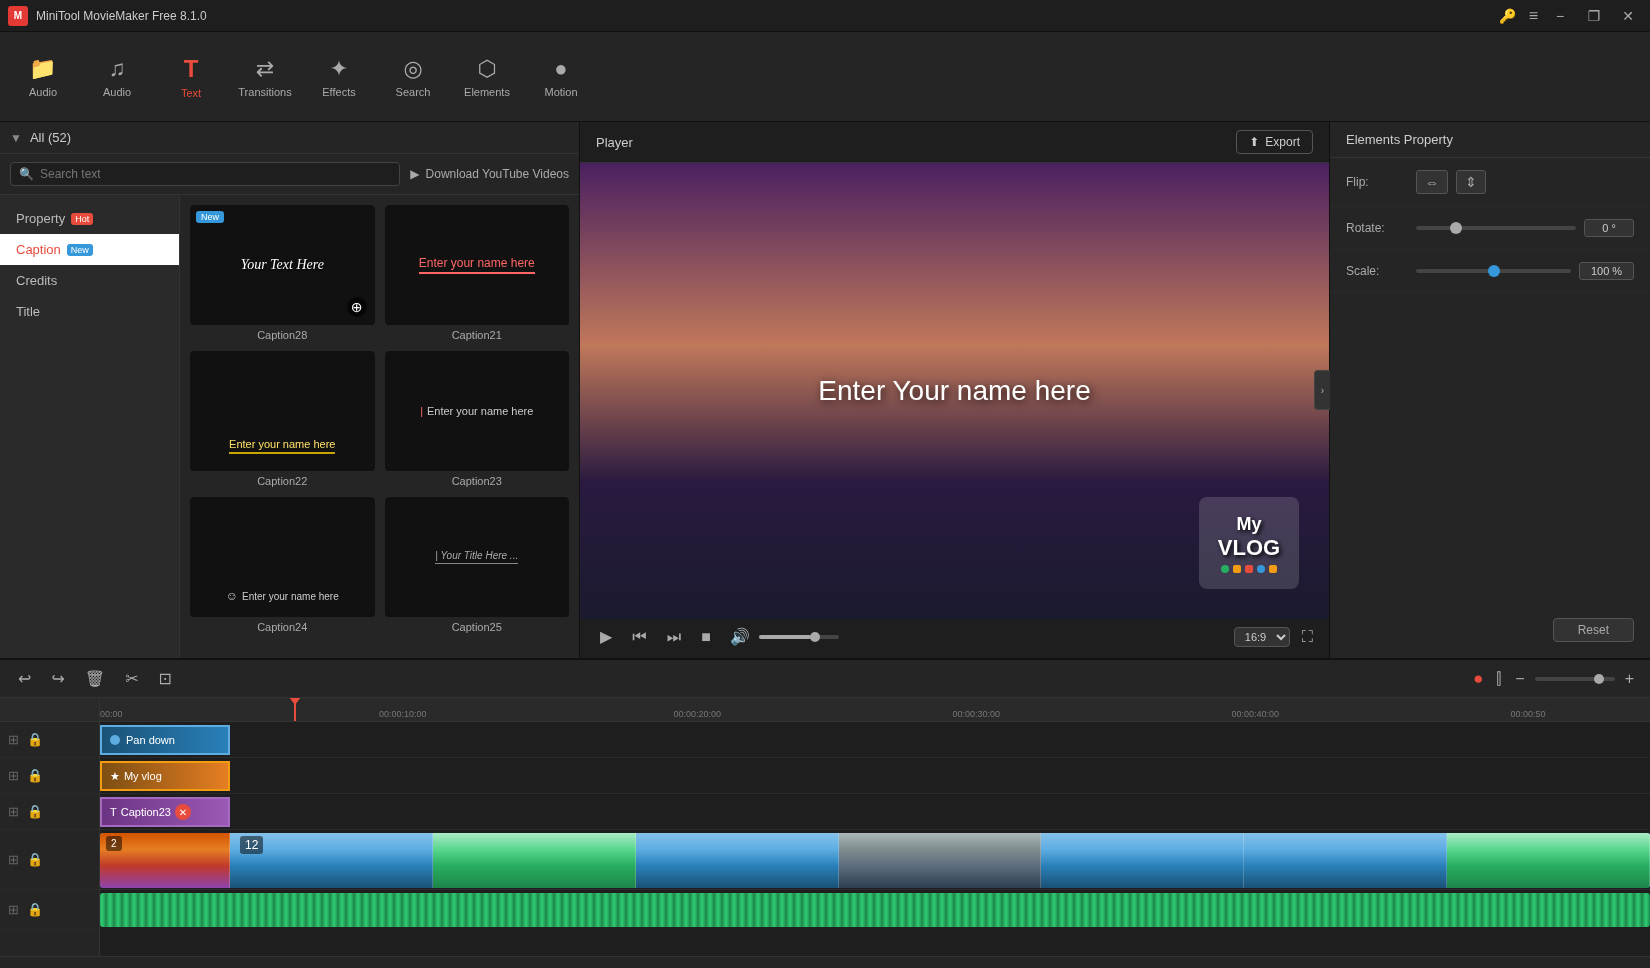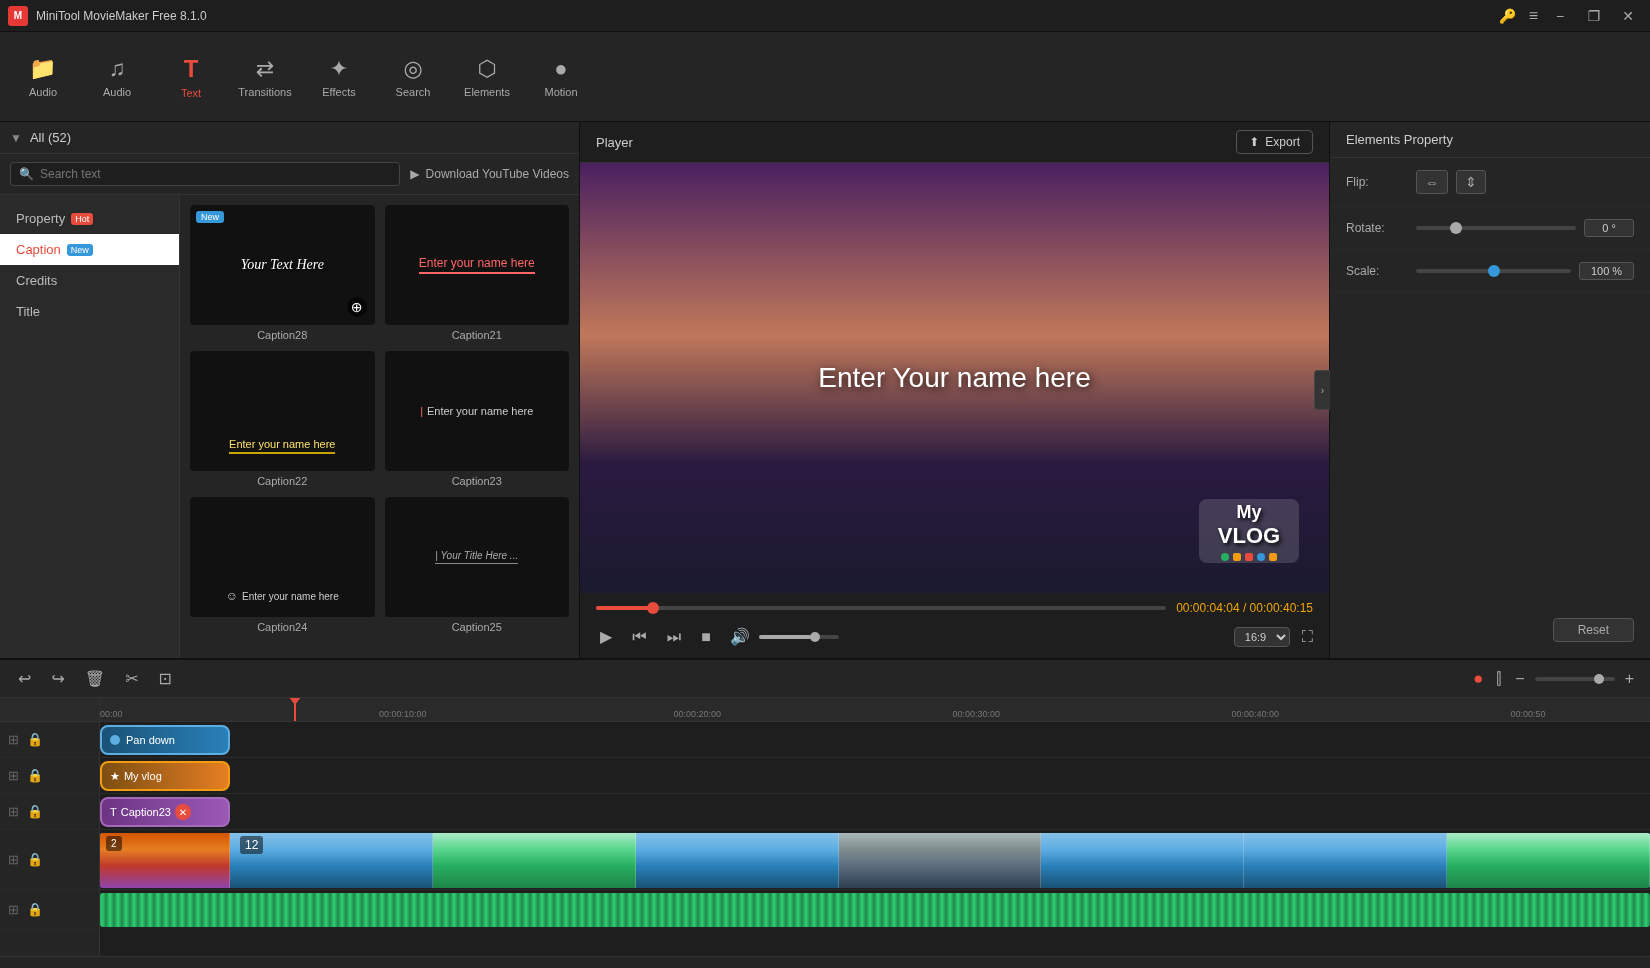--- a/index.html
+++ b/index.html
@@ -372,21 +372,21 @@
       font-size: 28px;
       font-weight: 300;
       text-shadow: 2px 2px 8px rgba(0,0,0,0.8);
       white-space: nowrap;
     }
     .player-vlog-logo {
       position: absolute;
       bottom: 30px;
       right: 30px;
       width: 100px;
-      height: 64px;
+      height: 92px;
     }
     .vlog-badge {
       width: 100%;
       height: 100%;
       display: flex;
       align-items: center;
       justify-content: center;
       background: rgba(255,255,255,0.15);
       border-radius: 8px;
       font-size: 16px;
@@ -763,21 +763,21 @@
     .track-row {
       height: 36px;
       border-bottom: 1px solid #2a2a2a;
       position: relative;
       background: #1e1e1e;
     }
     .track-clip {
       position: absolute;
       top: 3px;
       height: 30px;
-      border-radius: 8px;
+      border-radius: 0;
       display: flex;
       align-items: center;
       padding: 0 8px;
       font-size: 11px;
       overflow: hidden;
       white-space: nowrap;
       cursor: pointer;
     }
     .clip-pan-down {
       background: linear-gradient(90deg, #1a5276, #2980b9);
@@ -1078,33 +1078,20 @@
             <div class="vlog-dot" style="background:#27ae60;"></div>
             <div class="vlog-dot" style="background:#f39c12; border-radius:2px;"></div>
             <div class="vlog-dot" style="background:#e74c3c; border-radius:2px;"></div>
             <div class="vlog-dot" style="background:#3498db;"></div>
             <div class="vlog-dot" style="background:#f39c12; border-radius:2px;"></div>
           </div>
         </div>
       </div>
     </div>
 
-    <div class="player-progress">
-      <div style="display:flex; align-items:center; gap:10px;">
-        <div class="progress-bar-container" style="flex:1;">
-          <div class="progress-bar-fill" style="width:10%;"></div>
-          <div class="progress-thumb" style="left:10%;"></div>
-        </div>
-        <span class="time-display">
-          <span>00:00:04:04</span>
-          <span> / </span>
-          <span>00:00:40:15</span>
-        </span>
-      </div>
-    </div>
 
     <div class="player-controls">
       <button class="player-btn">▶</button>
       <button class="player-btn">⏮</button>
       <button class="player-btn">⏭</button>
       <button class="player-btn">■</button>
       <div class="volume-slider">
         <button class="player-btn">🔊</button>
         <div class="volume-bar">
           <div class="volume-fill"></div>

